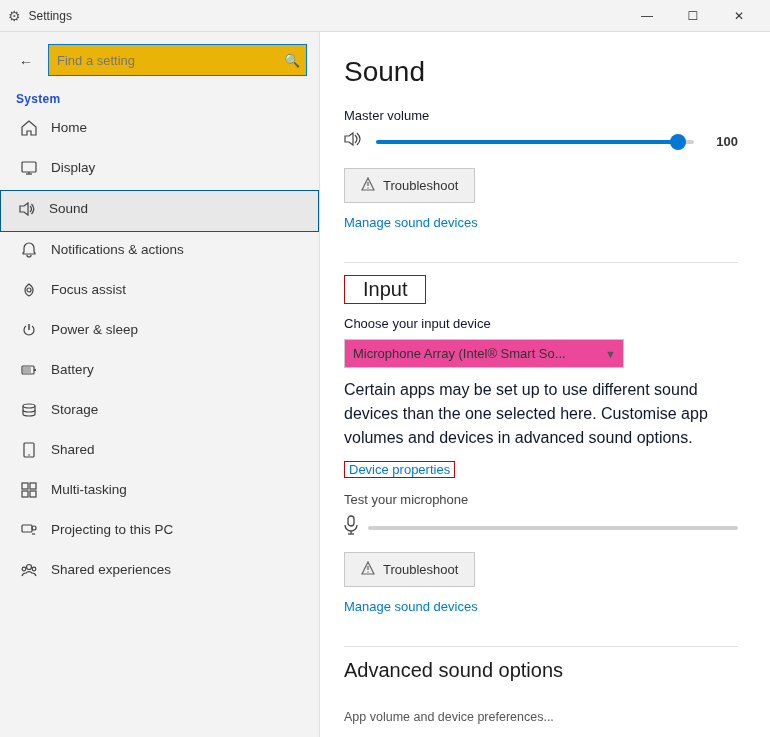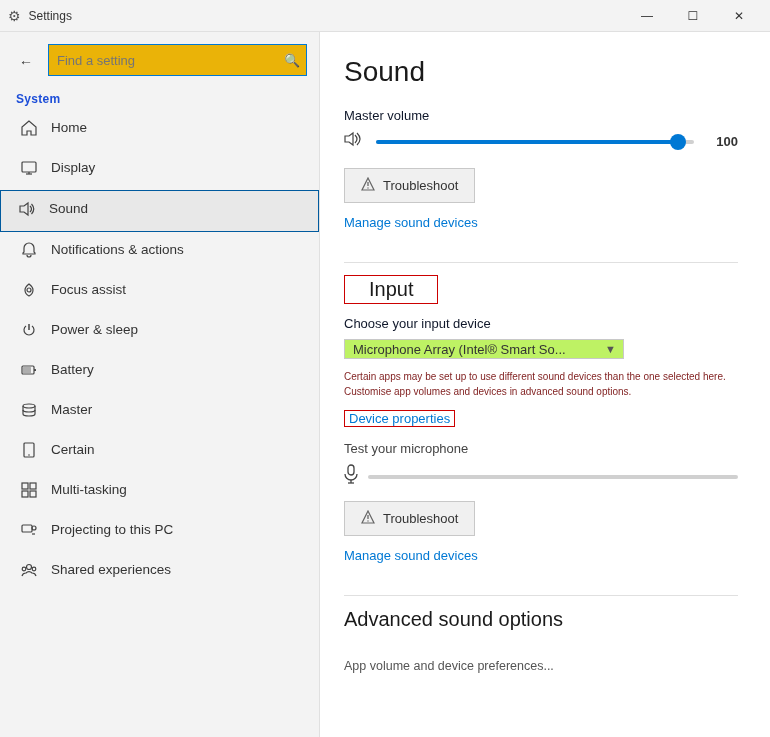--- a/index.html
+++ b/index.html
@@ -247,43 +247,43 @@
       display: flex;
       align-items: center;
       margin-bottom: 10px;
     }
     .dropdown-wrapper {
       position: relative;
       width: 280px;
     }
     .dropdown-wrapper select {
       width: 100%;
-      height: 20px;
+      height: 29px;
       border: 1px solid #c8c8c8;
-      background: #bef264;
+      background: #ec4899;
       padding: 0 30px 0 8px;
       font-size: 13px;
       color: #333;
       cursor: pointer;
       appearance: none;
       -webkit-appearance: none;
     }
     .dropdown-arrow {
       position: absolute;
       right: 8px;
       top: 50%;
       transform: translateY(-50%);
       pointer-events: none;
       font-size: 11px;
       color: #555;
     }
 
     .hint-text {
-      font-size: 10px;
-      color: #7f1d1d;
+      font-size: 16px;
+      color: #0f172a;
       margin-bottom: 10px;
       line-height: 1.5;
       max-width: 400px;
     }
 
     .device-props-link {
       color: #0078d4;
       font-size: 13px;
       cursor: pointer;
       border: 1.5px solid #c00;
@@ -442,31 +442,31 @@
     </div>
 
     <div class="sidebar-item">
       <span class="item-icon">
         <svg width="16" height="16" viewBox="0 0 16 16" fill="none">
           <ellipse cx="8" cy="4" rx="6" ry="2" stroke="#444" stroke-width="1.2"></ellipse>
           <path d="M2 4v4c0 1.1 2.7 2 6 2s6-.9 6-2V4" stroke="#444" stroke-width="1.2"></path>
           <path d="M2 8v4c0 1.1 2.7 2 6 2s6-.9 6-2V8" stroke="#444" stroke-width="1.2"></path>
         </svg>
       </span>
-      <span class="item-label">Master</span>
+      <span class="item-label">Storage</span>
     </div>
 
     <div class="sidebar-item">
       <span class="item-icon">
         <svg width="16" height="16" viewBox="0 0 16 16" fill="none">
           <rect x="3" y="1" width="10" height="14" rx="1" stroke="#444" stroke-width="1.2"></rect>
           <circle cx="8" cy="13" r="0.8" fill="#444"></circle>
         </svg>
       </span>
-      <span class="item-label">Certain</span>
+      <span class="item-label">Shared</span>
     </div>
 
     <div class="sidebar-item">
       <span class="item-icon">
         <svg width="16" height="16" viewBox="0 0 16 16" fill="none">
           <rect x="1" y="1" width="6" height="6" stroke="#444" stroke-width="1.2"></rect>
           <rect x="9" y="1" width="6" height="6" stroke="#444" stroke-width="1.2"></rect>
           <rect x="1" y="9" width="6" height="6" stroke="#444" stroke-width="1.2"></rect>
           <rect x="9" y="9" width="6" height="6" stroke="#444" stroke-width="1.2"></rect>
         </svg>
@@ -533,21 +533,21 @@
       <span>Troubleshoot</span>
     </button>
 
     <br>
     <span class="link-text">Manage sound devices</span>
 
     <div class="divider"></div>
 
     
     <div class="input-section">
-      <div style="border: 1.5px solid #c00; display: inline-block; padding: 2px 24px; margin-bottom: 12px; text-align: right;">
+      <div style="border: 1.5px solid #c00; display: inline-block; padding: 2px 18px; margin-bottom: 12px; text-align: right;">
         <h2 style="font-size: 20px; font-weight: 400; color: #1a1a1a;">Input</h2>
       </div>
 
       <div class="section-label">Choose your input device</div>
 
       <div class="dropdown-row">
         <div class="dropdown-wrapper">
           <select>
             <option>Microphone Array (Intel® Smart So...</option>
           </select>

